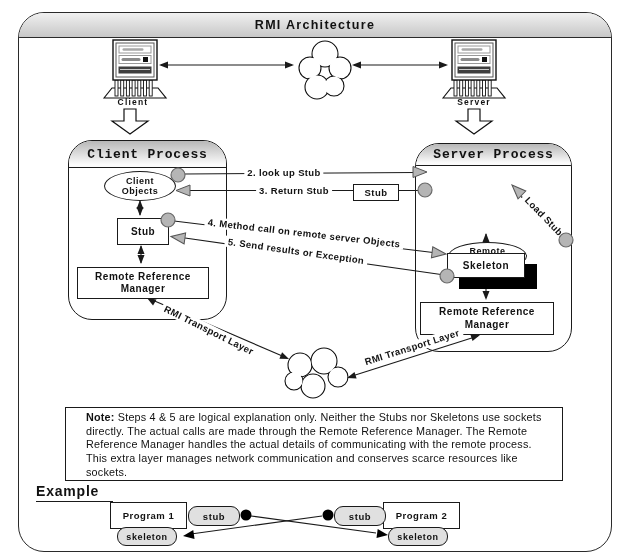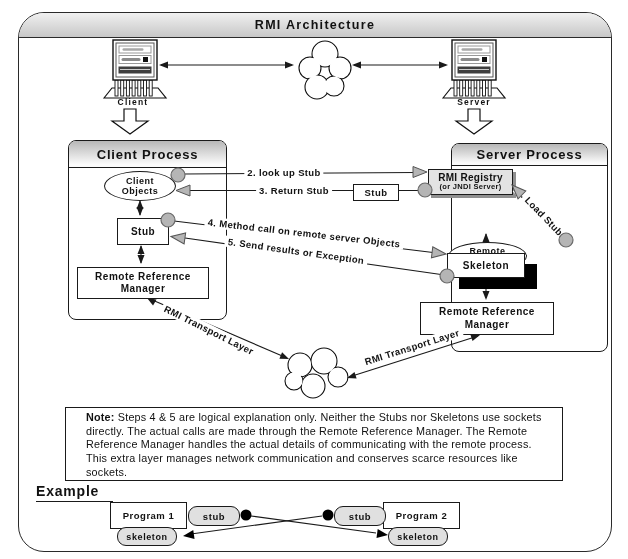--- a/index.html
+++ b/index.html
@@ -1,20 +1,20 @@
 <!DOCTYPE html>
 <html><head>
 <meta charset="utf-8">
 <style>
   html,body{margin:0;padding:0;background:#fff;font-family:"Liberation Sans",sans-serif;}
   #stage{position:relative;width:628px;height:559px;background:#fff;overflow:hidden;color:#111;}
   svg.layer{position:absolute;left:0;top:0;}
   .frame{position:absolute;left:18px;top:12px;width:592px;height:538px;border:1.8px solid #2a2a2a;border-radius:26px;overflow:hidden;z-index:0;background:#fff;}
   .frame-header{height:24px;border-bottom:1.6px solid #2a2a2a;background:linear-gradient(180deg,#f0f0f0 0%,#c7c7c7 100%);display:flex;align-items:center;justify-content:center;font-weight:700;font-size:12.5px;letter-spacing:1.3px;}
-  .process{position:absolute;border:1.6px solid #1a1a1a;border-radius:8px;overflow:hidden;z-index:2;background:transparent;}
+  .process{position:absolute;border:1.6px solid #1a1a1a;border-radius:24px;overflow:hidden;z-index:2;background:transparent;font-family:Liberation Mono, monospace;}
   .process-header{border-bottom:1.4px solid #1a1a1a;background:linear-gradient(180deg,#b7b7b7 0%,#fbfbfb 90%);display:flex;align-items:center;justify-content:center;font-weight:700;font-size:13px;letter-spacing:0.8px;}
   .node{position:absolute;background:#fff;border:1.4px solid #1a1a1a;display:flex;align-items:center;justify-content:center;text-align:center;font-weight:700;z-index:2;white-space:pre-line;}
   .ellipse{border-radius:50%;border-width:1.1px;}
   .pill{border-radius:9px;background:#e0e0e0;border-width:1.2px;}
   .rlbl{position:absolute;transform:translate(-50%,-50%) rotate(var(--r,0deg));white-space:nowrap;font-weight:700;color:#111;z-index:3;font-size:9.5px;letter-spacing:0.35px;}
   .lblbg{background:#fff;padding:0 3px;}
   .note-box{position:absolute;left:65px;top:407px;width:498px;height:74px;border:1.6px solid #1a1a1a;background:#fff;box-sizing:border-box;padding:3px 20px;font-size:10.8px;line-height:13.7px;letter-spacing:0.2px;z-index:2;}
   .note-box b{font-weight:700;}
   .example-heading{position:absolute;left:36px;top:483px;font-size:14px;font-weight:700;letter-spacing:0.8px;border-bottom:1.6px solid #1a1a1a;padding:0 14px 2px 0;z-index:2;}
 </style>
@@ -135,28 +135,24 @@
     <div class="process-header" style="height:26px;">
       <span>Client Process</span>
     </div>
   </div>
   <div class="node ellipse" style="left:104px;top:171px;width:70px;height:28px;font-size:9px;line-height:10.5px;letter-spacing:0.5px;">Client
 Objects</div>
   <div class="node" style="left:117px;top:218px;width:50px;height:25px;font-size:10px;letter-spacing:0.5px;">Stub</div>
   <div class="node" style="left:77px;top:267px;width:130px;height:30px;font-size:10px;line-height:12.5px;letter-spacing:0.5px;">Remote Reference
 Manager</div>
 
-  <div class="process" style="left:415px;top:143px;width:155px;height:207px;margin-left:36px;">
+  <div class="process" style="left:415px;top:143px;width:155px;height:207px;">
     <div class="process-header" style="height:21px;">
       <span>Server Process</span>
     </div>
-  </div>
-  <div class="node" style="left:428px;top:169px;width:83px;height:24px;flex-direction:column;background:#e3e3e3;border-width:1.2px;box-shadow:3px 3px 0 #909090;">
-    <div style="font-size:10px;line-height:11px;letter-spacing:0.3px;">RMI Registry</div>
-    <div style="font-size:7.5px;line-height:8.5px;letter-spacing:0.3px;">(or JNDI Server)</div>
   </div>
   <div class="node ellipse" style="left:448px;top:206px;width:77px;height:26px;font-size:9px;line-height:10.5px;letter-spacing:0.5px;margin-top:36px;">Remote
 Objects</div>
   <div class="node" style="left:447px;top:253px;width:76px;height:23px;font-size:10px;letter-spacing:0.6px;box-shadow:12px 11px 0 #000;">Skeleton</div>
   <div class="node" style="left:420px;top:302px;width:132px;height:31px;font-size:10px;line-height:12.5px;letter-spacing:0.5px;">Remote Reference
 Manager</div>
 
   <div class="node" style="left:353px;top:184px;width:44px;height:15px;font-size:9.5px;letter-spacing:0.5px;">Stub</div>
 
   <div class="rlbl" style="left:133px;top:102px;--r:0deg;font-size:8.5px;letter-spacing:1.2px;">Client</div>

